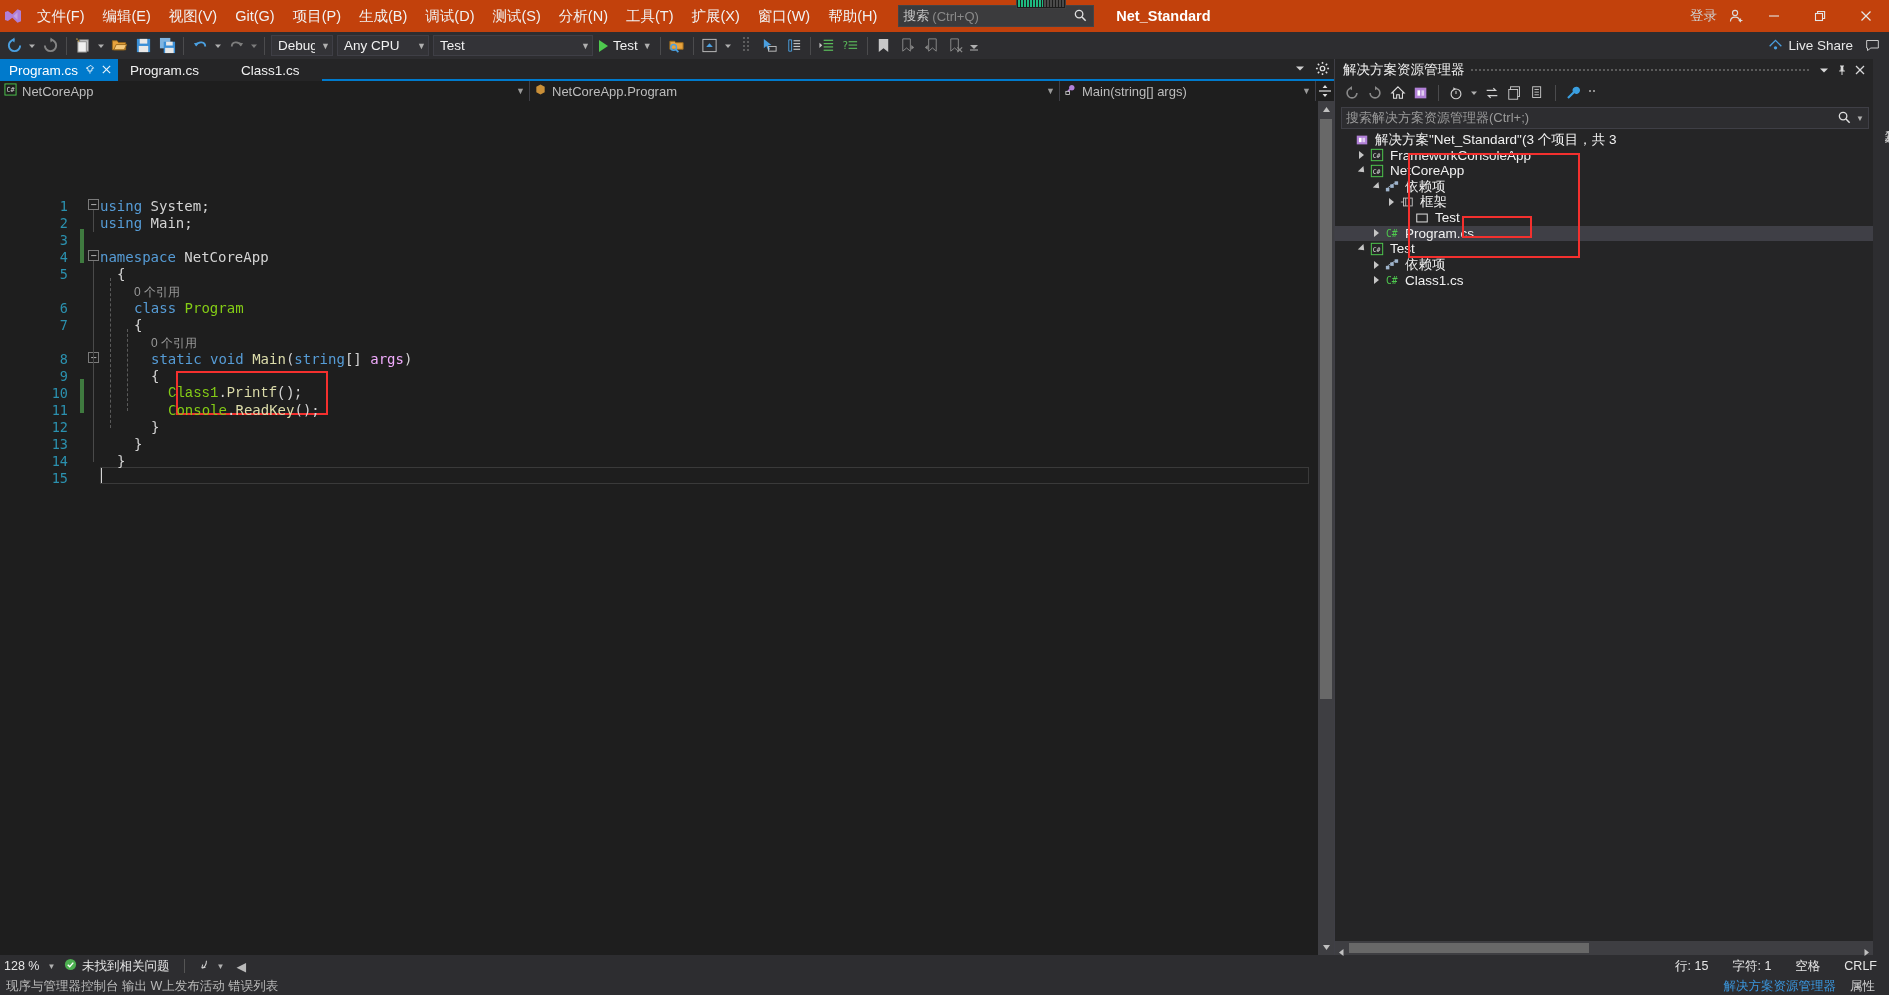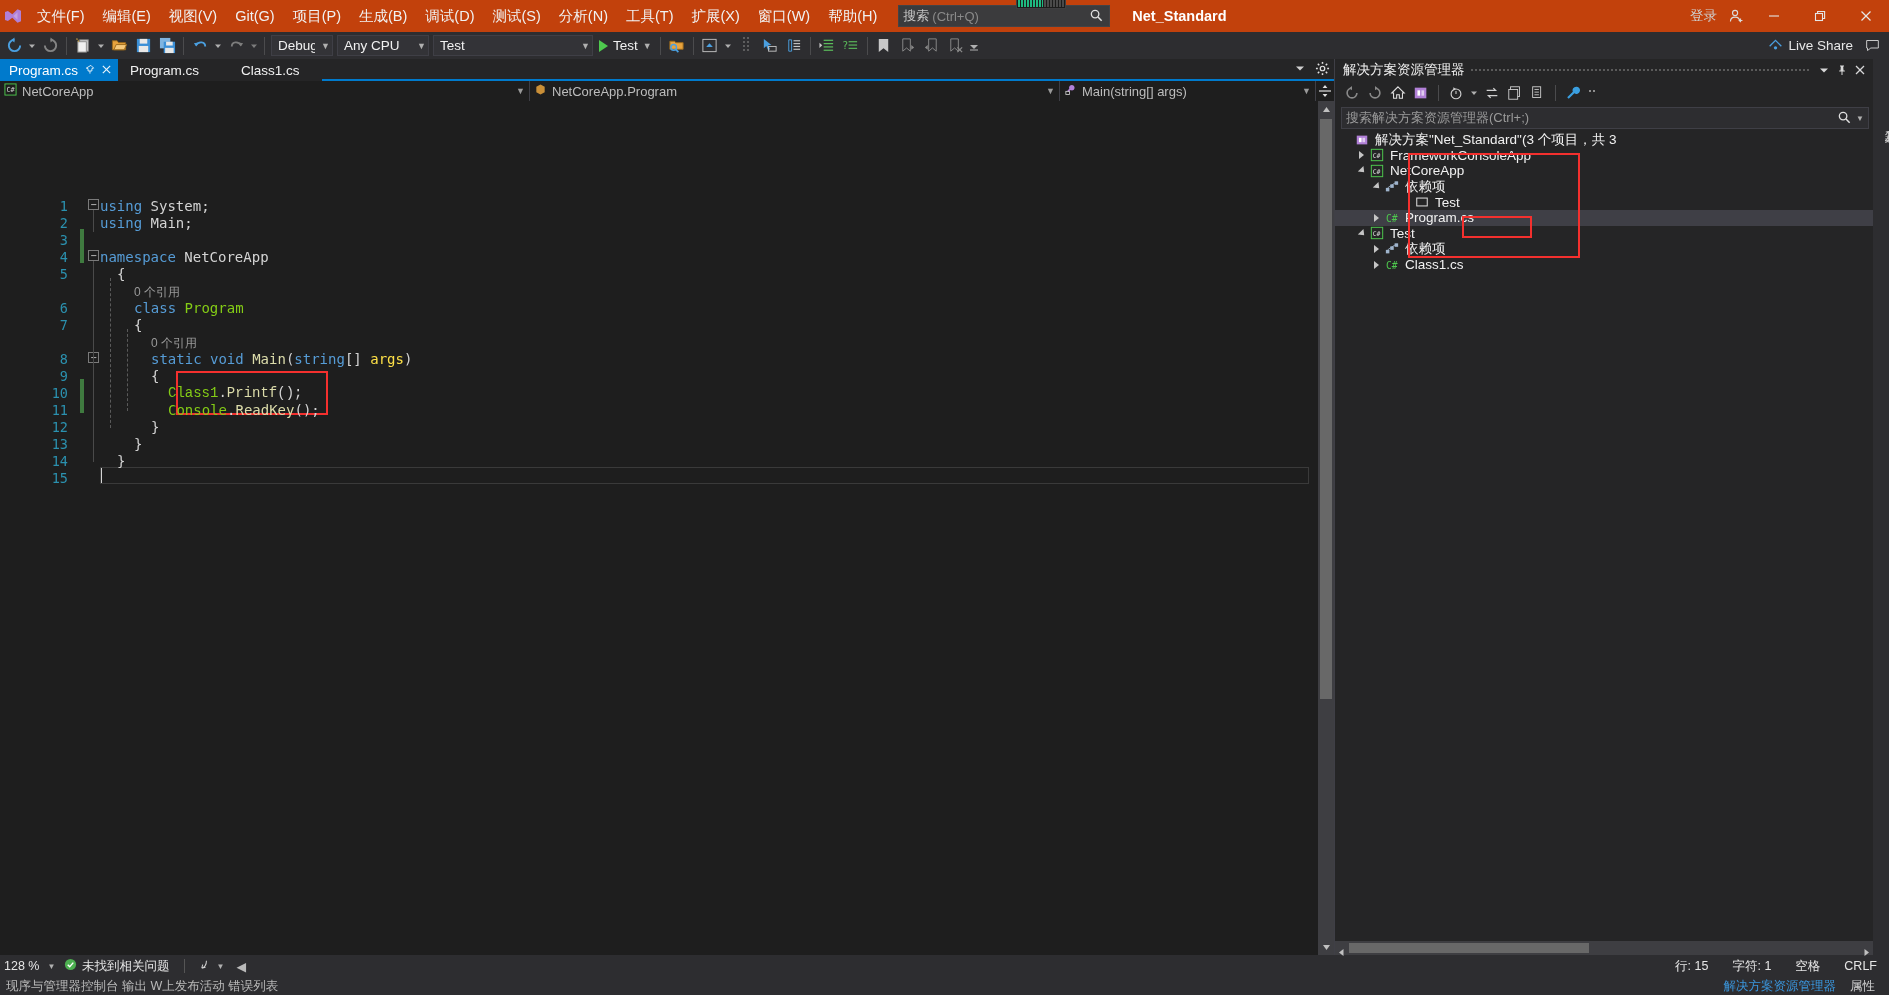--- a/index.html
+++ b/index.html
@@ -20,21 +20,21 @@
   .vs-logo {
     width:22px; height:22px; margin-left:2px; margin-right:4px;
     display:flex; align-items:center; justify-content:center;
   }
   .menu { display:flex; align-items:center; height:32px; }
   .menu-item {
     padding: 0 9px; height:32px; line-height:32px; font-size:14.5px; color:#f1f1f1;
     white-space:nowrap; cursor:default;
   }
   .search-box {
-    margin-left: 12px; width:212px; height:22px; background:#3b3b3d;
+    margin-left: 12px; width:196px; height:22px; background:#3b3b3d;
     border:1px solid #434346; display:flex; align-items:center; padding:0 4px;
     font-size:13px; color:#9a9a9a; position:relative;
   }
   .search-box .ph-cn { color:#c8c8c8; }
   .search-box .ph-key { color:#8a8a8a; margin-left:3px;}
   .search-icon { position:absolute; right:5px; top:2px; }
   .app-title {
     margin-left: 22px; font-size:14.5px; font-weight:bold; color:#ffffff; white-space:nowrap;
   }
   .titlebar-right { margin-left:auto; display:flex; align-items:center; height:32px; }
@@ -93,21 +93,21 @@
 
   
   .codearea { flex:1; position:relative; display:flex; min-height:0; background:#1e1e1e; overflow:hidden; }
   .codeflow { flex:1; position:relative; min-width:0; }
   .ln { position:absolute; width:34px; text-align:right; left:34px; color:#2b91af;
         font-family:"DejaVu Sans Mono", monospace; font-size:13.5px; }
   .codeline { position:absolute; left:100px; font-family:"DejaVu Sans Mono", monospace; font-size:14px; white-space:pre; }
   .k  { color:#569cd6; }  
   .t  { color:#84cc16; }  
   .m  { color:#dcdcaa; }  
-  .p  { color:#fde047; }  
+  .p  { color:#f0abfc; }  
   .pn { color:#d4d4d4; }  
   .cref { color:#9a9a9a; font-size:12px; font-family:"Liberation Sans",sans-serif;}
   .changebar { position:absolute; width:4px; background:#3f7a3f; left:80px; }
   .collapse {
     position:absolute; left:88px; width:11px; height:11px; border:1px solid #7a7a7a; color:#c8c8c8;
     font-family:"DejaVu Sans Mono", monospace; font-size:10px; line-height:9px; text-align:center; background:#1e1e1e;
   }
   .guide { position:absolute; width:1px; background:#4a4a4a; }
   .guide.dash { background: none; border-left:1px dashed #5a5a5a; width:0;}
   .redbox { position:absolute; border:2px solid #f4302e; pointer-events:none; }
@@ -782,20 +782,33 @@
                 <g fill="#9fb4cc">
                   <rect x="1" y="9" width="4" height="4"></rect>
                   <rect x="6" y="5" width="4" height="4"></rect>
                   <rect x="11" y="1.5" width="4" height="4"></rect>
                 </g>
                 <path d="M3 9 8 5.5 13 2.5" fill="none" stroke="#9fb4cc" stroke-width="1"></path>
               </svg>
             </span>
             <span style="margin-left: 4px;">依赖项</span>
           </div>
+          <div class="tr" style="padding-left: 49px;">
+            <span class="tw">
+              <span class="tri-r"></span>
+            </span>
+            <span class="ticon">
+              <svg width="14" height="14" viewBox="0 0 16 16">
+                <rect x="4" y="3.5" width="10" height="9" fill="none" stroke="#c8c8c8"></rect>
+                <line x1="1" y1="8" x2="4" y2="8" stroke="#c8c8c8"></line>
+                <line x1="6.5" y1="3.5" x2="6.5" y2="12.5" stroke="#c8c8c8"></line>
+              </svg>
+            </span>
+            <span style="margin-left: 4px;">框架</span>
+          </div>
           <div class="tr" style="padding-left: 64px;">
             <span class="tw"></span>
             <span class="ticon">
               <svg width="14" height="14" viewBox="0 0 16 16">
                 <rect x="2" y="3.5" width="12" height="9" fill="none" stroke="#d8d8d8" stroke-width="1.2"></rect>
               </svg>
             </span>
             <span style="margin-left: 4px;">Test</span>
           </div>
           <div class="tr sel" style="padding-left: 34px;">

